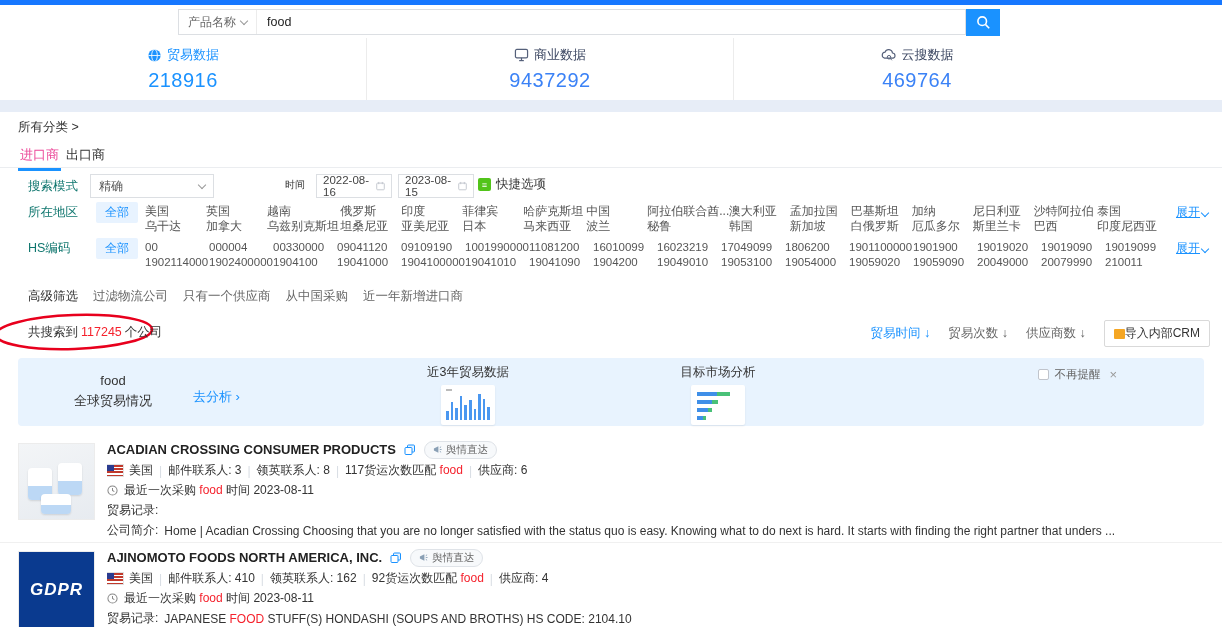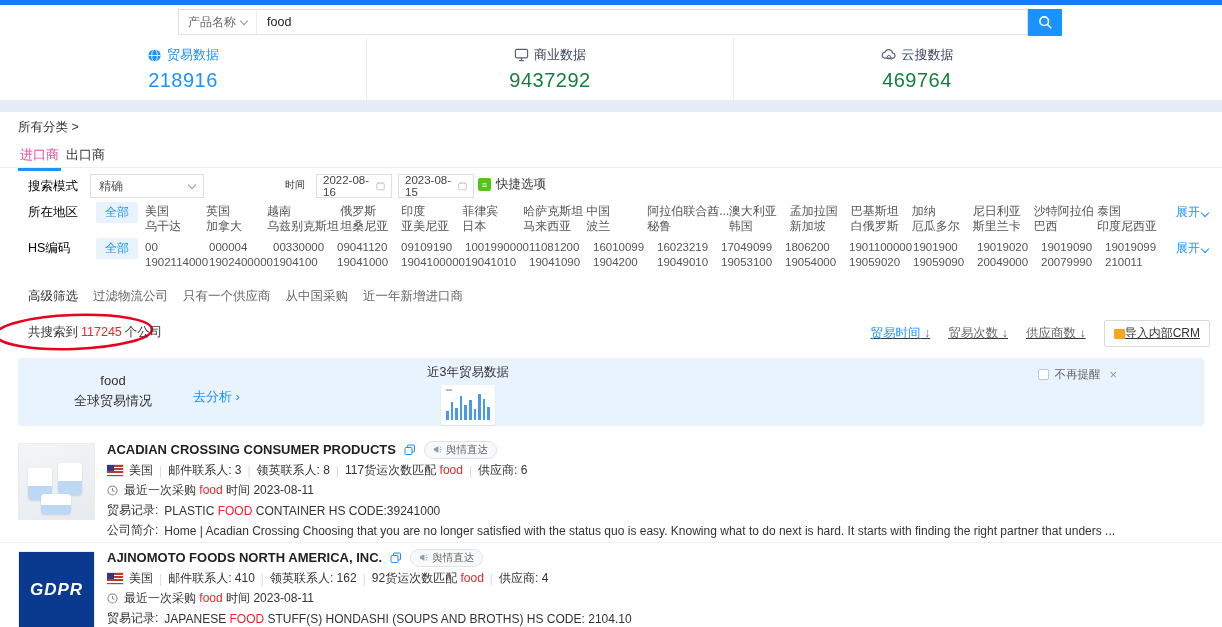--- a/index.html
+++ b/index.html
@@ -3,79 +3,79 @@
 <meta charset="utf-8">
 <style>
   * { margin:0; padding:0; box-sizing:border-box; }
   html,body { width:1222px; height:627px; }
   body { font-family:"Liberation Sans","DejaVu Sans",sans-serif; font-size:12px; color:#333;
          background:#fff; position:relative; overflow:hidden; }
   .abs { position:absolute; }
 
   
   .topbar { position:absolute; top:0; left:0; right:0; height:5px; background:#1677ff; }
-  .search-box { position:absolute; left:178px; top:9px; width:850px; height:26px;
+  .search-box { position:absolute; left:178px; top:9px; width:788px; height:26px;
                 border:1px solid #dcdfe3; display:flex; align-items:stretch; background:#fff; }
   .search-cat { width:78px; display:flex; align-items:center; justify-content:center; gap:5px;
                 color:#666; font-size:12px; border-right:1px solid #ececec; cursor:pointer; }
   .chev { width:6px; height:6px; border-right:1px solid #999; border-bottom:1px solid #999;
           transform:rotate(45deg); margin-top:-3px; display:inline-block; }
   .s-input { flex:1; border:none; outline:none; padding-left:10px; font-size:12.5px; color:#222;
              font-family:inherit; }
   .search-btn { position:absolute; right:-35px; top:-1px; width:34px; height:27px; background:#1a92ff;
                 border:none; display:flex; align-items:center; justify-content:center; cursor:pointer; }
 
   
   .stats-wrap { position:absolute; top:38px; left:0; width:1100px; height:62px; display:flex; background:#fff; }
   .stat { flex:1; display:flex; flex-direction:column; align-items:center; justify-content:center; gap:5px; cursor:pointer; }
   .stat + .stat { border-left:1px solid #ececec; }
   .stat-label { font-size:13px; color:#3a4560; display:flex; align-items:center; gap:5px; }
-  .stat-value { font-size:20px; color:#15803d; letter-spacing:0.5px; }
+  .stat-value { font-size:20px; color:#3b82f6; letter-spacing:0.5px; }
   .stat.active .stat-label, .stat.active .stat-value { color:#1a92ff; }
   .gap-strip { position:absolute; top:100px; left:0; right:0; height:12px; background:#e7edf7; }
 
   
   .main { position:absolute; top:112px; left:0; right:0; bottom:0; background:#fff; overflow:hidden; }
   .breadcrumb { position:absolute; top:7px; left:18px; font-size:12.5px; color:#333; cursor:pointer; }
   .tabs { position:absolute; top:26px; left:0; right:0; height:30px; border-bottom:1px solid #ebedf0; }
   .tab { position:absolute; top:4px; font-size:13px; color:#333; cursor:pointer; padding:4px 2px; }
   .tab.active { color:#ec4899; }
   .tab.active::after { content:""; position:absolute; left:0; right:0; bottom:-3px; height:3px; background:#1a92ff; }
 
-  .flabel { position:absolute; left:28px; color:#000000; font-size:12.5px; }
-  .select { position:absolute; left:90px; top:-4px; width:114px; height:24px; border:1px solid #dcdfe3;
+  .flabel { position:absolute; left:28px; color:#0f766e; font-size:12.5px; }
+  .select { position:absolute; left:90px; top:-4px; width:124px; height:24px; border:1px solid #dcdfe3;
             display:flex; align-items:center; justify-content:space-between; padding:0 8px; color:#555; cursor:pointer; }
   .dt-label { position:absolute; left:285px; color:#333; font-size:10px; }
   .date { position:absolute; top:-4px; width:76px; height:24px; border:1px solid #dcdfe3; display:flex;
           align-items:center; justify-content:space-between; padding:0 6px; color:#444; font-size:11.5px; cursor:pointer; }
   .quick { position:absolute; left:478px; top:-2px; display:flex; align-items:center; gap:5px; cursor:pointer; color:#333; font-size:12.5px; }
   .quick-ico { width:13px; height:13px; background:#52c41a; border-radius:2px; color:#fff; font-size:9px;
                display:flex; align-items:center; justify-content:center; }
 
   .chip { position:absolute; left:96px; top:-2px; background:#e8f3ff; color:#1a92ff; padding:2px 9px;
           border-radius:2px; font-size:12px; cursor:pointer; }
   .fcols { position:absolute; left:145px; right:62px; top:0; display:flex; overflow:hidden; }
   .fcol { margin-right:13px; min-width:48px; white-space:nowrap; }
   .fcol span { display:block; line-height:15px; color:#555; font-size:12px; cursor:pointer; }
   .hs .fcol { margin-right:8px; min-width:56px; }
   .hs .fcol span { font-size:11.5px; }
-  .expand { position:absolute; right:14px; top:0; color:#1a92ff; font-size:12px; cursor:pointer; }
+  .expand { position:absolute; right:14px; top:0; color:#1a92ff; font-size:12px; cursor:pointer;text-decoration:underline; }
   .expand .chev { border-color:#1a92ff; margin-left:2px; }
 
   .adv-row { position:absolute; top:176px; left:28px; display:flex; gap:15px; }
   .adv-row span { color:#666; font-size:12.5px; cursor:pointer; }
   .adv-row span:first-of-type { color:#2b2b2b; }
 
   
   .results-bar { position:absolute; top:198px; left:0; right:0; height:46px; }
   .count { position:absolute; left:28px; top:14px; font-size:12.5px; color:#333; }
   .count .num { color:#f5222d; padding:0 3px; }
   .ellipse-svg { position:absolute; left:-8px; top:0; pointer-events:none; }
   .slogan { position:absolute; left:160px; top:7px; font-size:17px; font-weight:bold; color:#e8001d; }
-  .sorts { position:absolute; right:12px; top:10px; display:flex; align-items:center; gap:18px;text-decoration:underline; }
+  .sorts { position:absolute; right:12px; top:10px; display:flex; align-items:center; gap:18px; }
   .sort { color:#666; font-size:12.5px; cursor:pointer; }
   .sort.active { color:#1a92ff; }
   .crm-btn { display:flex; align-items:center; border:1px solid #d9d9d9; background:#fff;
              border-radius:2px; padding:4px 9px; font-size:12px; color:#333; cursor:pointer; font-family:inherit; }
   .crm-ico { width:11px; height:10px; background:#f5a623; border-radius:1px; }
 
   
   .promo { position:absolute; top:246px; left:18px; right:18px; height:68px; background:#e8f3fe; border-radius:4px; }
   .promo-left { position:absolute; left:30px; top:13px; width:130px; text-align:center; font-size:13px; color:#333; line-height:20px; }
   .analyze { position:absolute; left:175px; top:30px; color:#1a92ff; font-size:13px; cursor:pointer; }
@@ -436,20 +436,44 @@
             <i style="height: 55%;"></i>
             <i style="height: 75%;"></i>
             <i style="height: 40%;"></i>
             <i style="height: 95%;"></i>
             <i style="height: 78%;"></i>
             <i style="height: 50%;"></i>
           </div>
       </div>
     </div>
 
+    <div class="thumb-g" style="left:645px">
+      <div class="thumb-label">目标市场分析</div>
+      <div class="thumb">
+        <div class="hrows">
+
+        <div class="hrow">
+              <i class="hb" style="width: 46%;"></i>
+              <i class="hg" style="width: 30%;"></i>
+            </div>
+            <div class="hrow">
+              <i class="hb" style="width: 36%;"></i>
+              <i class="hg" style="width: 14%;"></i>
+            </div>
+            <div class="hrow">
+              <i class="hb" style="width: 26%;"></i>
+              <i class="hg" style="width: 10%;"></i>
+            </div>
+            <div class="hrow">
+              <i class="hb" style="width: 14%;"></i>
+              <i class="hg" style="width: 6%;"></i>
+            </div>
+          </div>
+      </div>
+    </div>
 
 
     <div class="dismiss">
       <i class="cbox"></i>
       <span>不再提醒</span>
       <span class="close-x">×</span>
     </div>
   </div>
 
   <div class="card" style="top:323px">
@@ -489,21 +513,20 @@
       </div>
       <div class="c-line">
         <svg width="11" height="11" viewBox="0 0 12 12">
           <circle cx="6" cy="6" r="5" fill="none" stroke="#888" stroke-width="1.1"></circle>
           <polyline points="6,3.2 6,6 8,7.3" fill="none" stroke="#888" stroke-width="1.1"></polyline>
         </svg>
         <span><span>最近一次采购</span> <span class="red">food</span> <span>时间 2023-08-11</span></span>
       </div>
       <div class="c-line">
         <span class="muted-label">贸易记录:</span>
-        <span><span>PLASTIC</span> <span class="red">FOOD</span> <span>CONTAINER HS CODE:39241000</span></span>
       </div>
       <div class="c-line">
         <span class="muted-label">公司简介:</span>
         <span class="c-intro">Home | Acadian Crossing Choosing that you are no longer satisfied with the status quo is easy. Knowing what to do next is hard. It starts with finding the right partner that unders ...</span>
       </div>
     </div>
   </div>
 
   <div class="card second" style="top:430px">
     <div class="logo gdpr">

